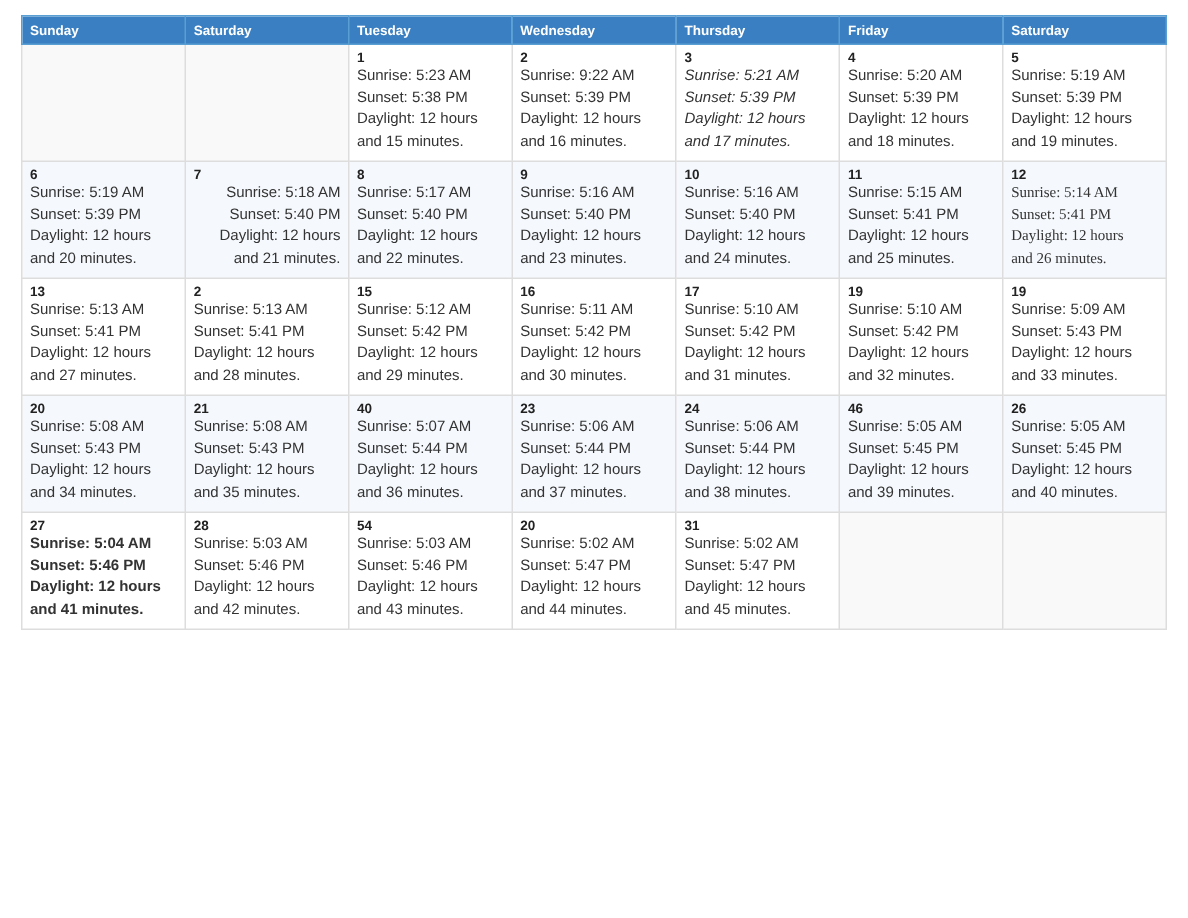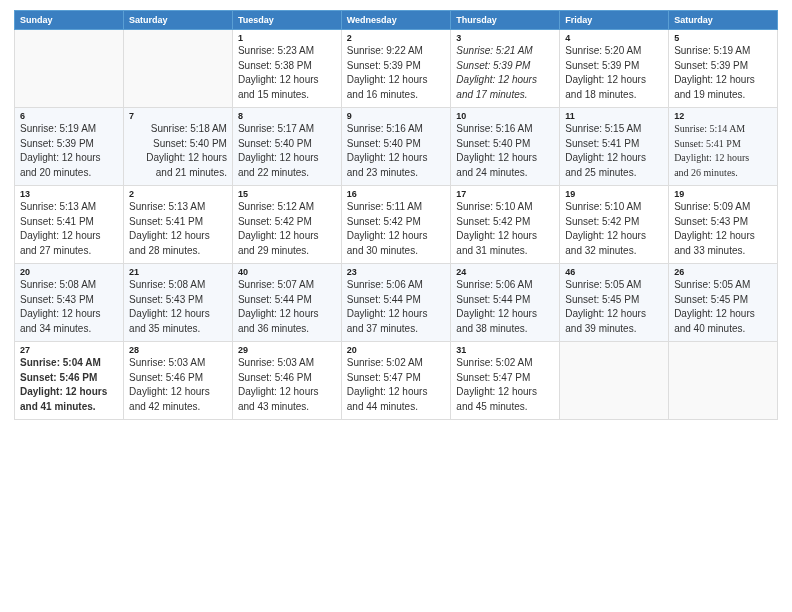--- a/index.html
+++ b/index.html
@@ -299,21 +299,21 @@
 and 41 minutes.</div>
           </td>
           <td>
             <div class="day-num">28</div>
             <div class="day-detail" style="white-space: pre-line;">Sunrise: 5:03 AM
 Sunset: 5:46 PM
 Daylight: 12 hours
 and 42 minutes.</div>
           </td>
           <td>
-            <div class="day-num">29</div>
+            <div class="day-num">54</div>
             <div class="day-detail" style="white-space: pre-line;">Sunrise: 5:03 AM
 Sunset: 5:46 PM
 Daylight: 12 hours
 and 43 minutes.</div>
           </td>
           <td>
             <div class="day-num">20</div>
             <div class="day-detail" style="white-space: pre-line;">Sunrise: 5:02 AM
 Sunset: 5:47 PM
 Daylight: 12 hours

